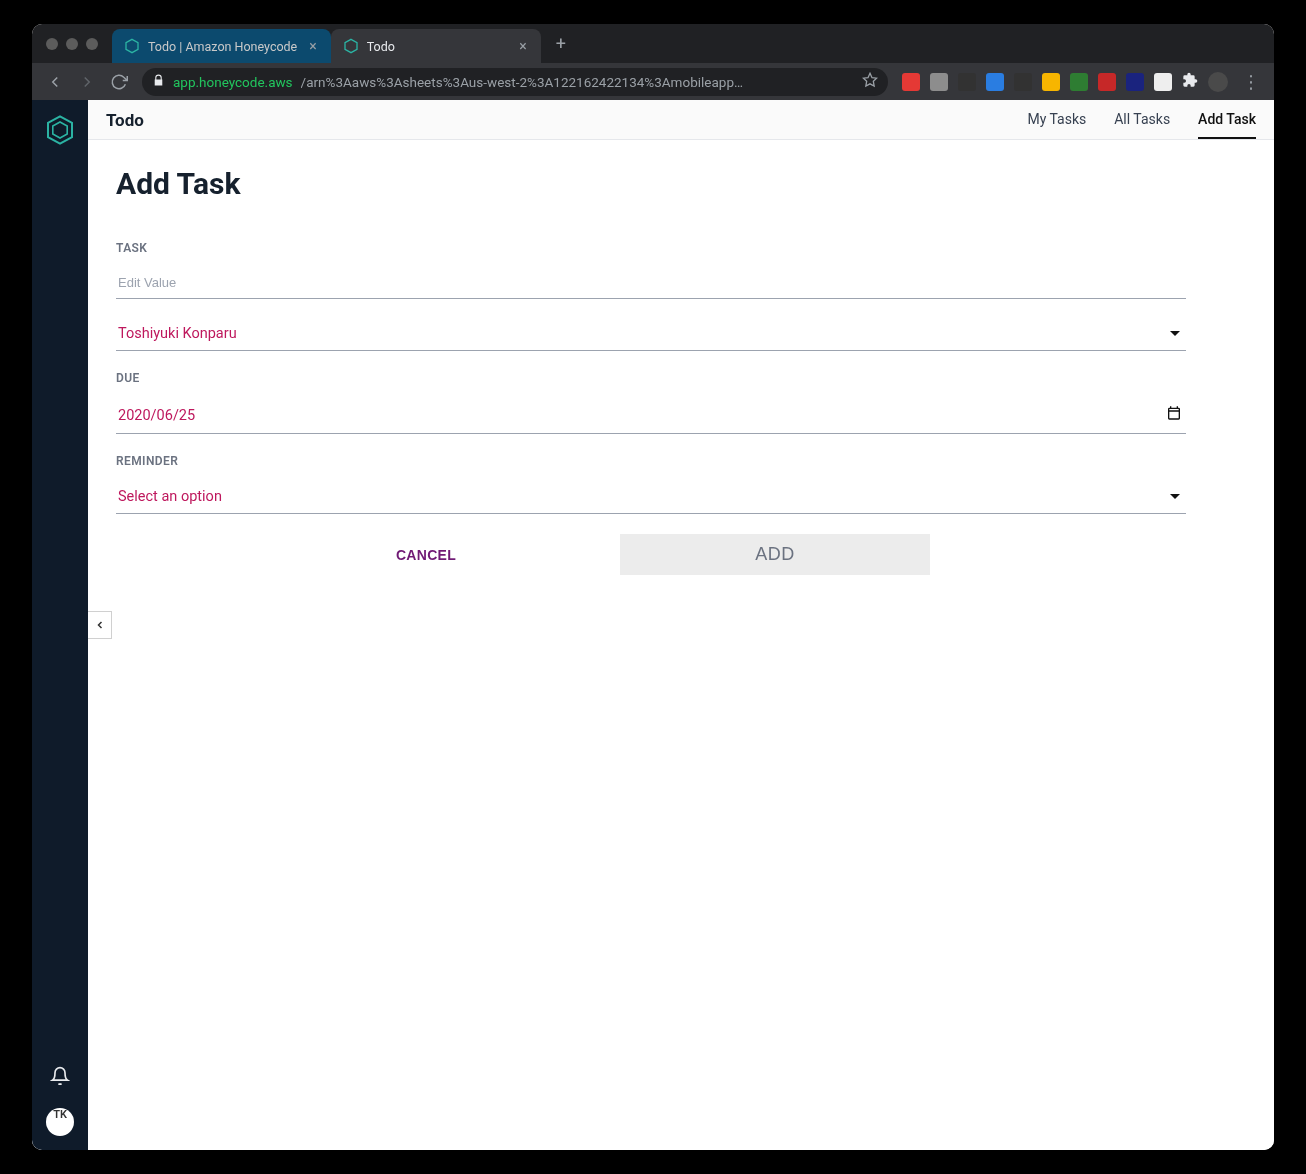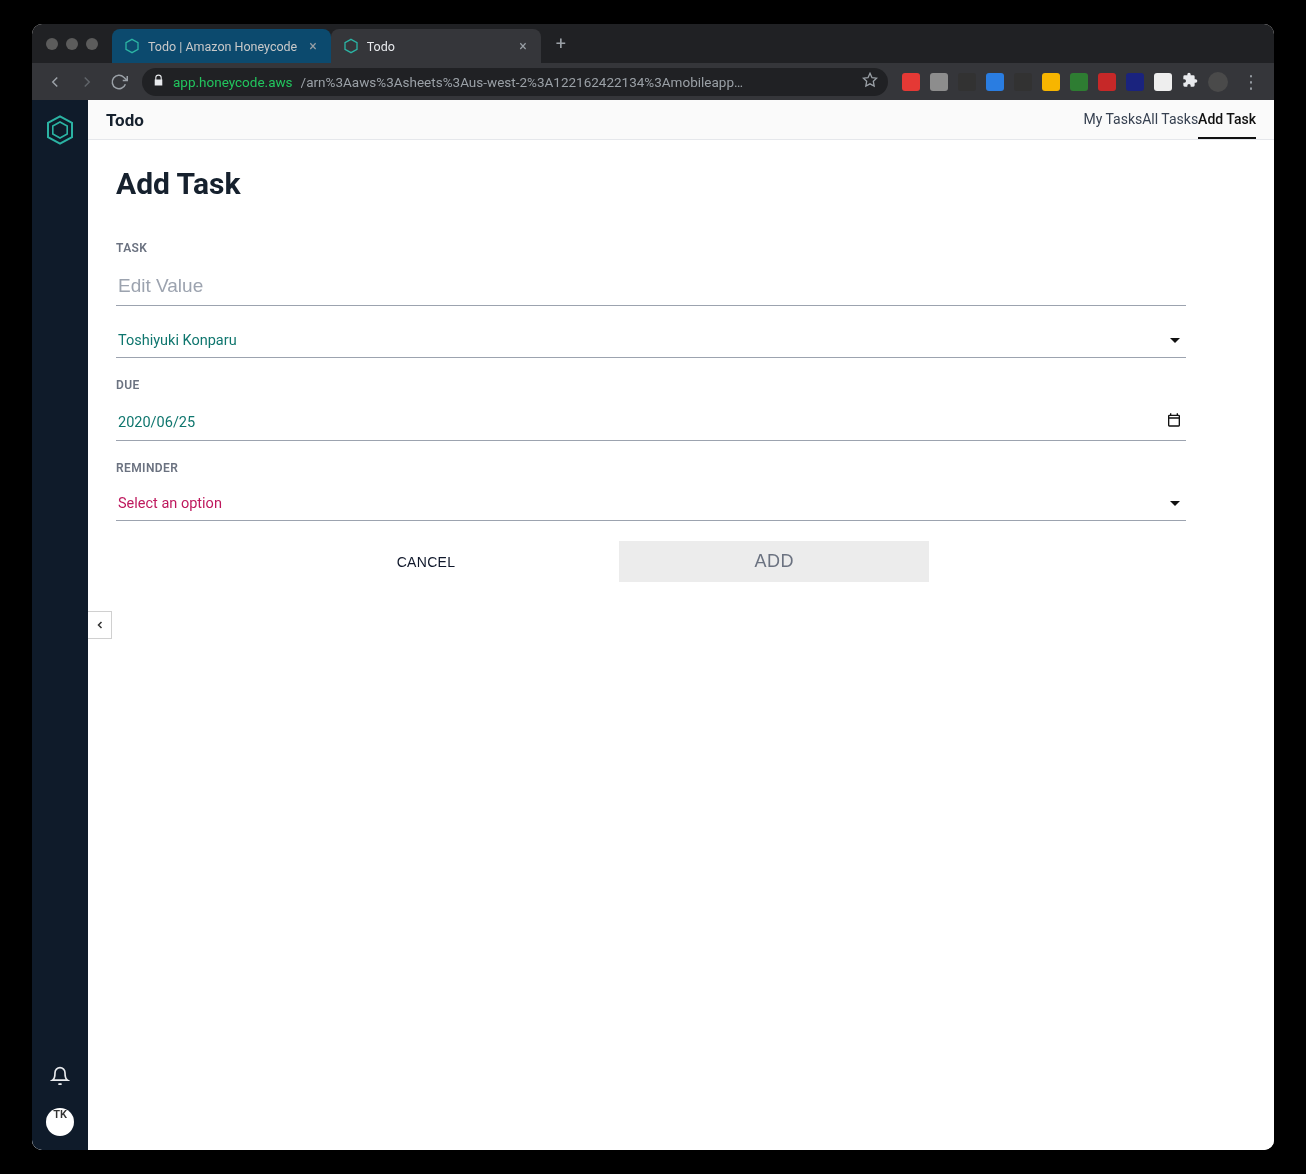--- a/index.html
+++ b/index.html
@@ -144,21 +144,21 @@
   .appbar {
     height:40px;
     border-bottom:1px solid #e5e7eb;
     display:flex;
     align-items:center;
     justify-content:space-between;
     padding: 0 18px;
     background:#fafafa;
   }
   .app-title { font-size:17px; font-weight:700; color:#16212e; }
-  .nav-links { display:flex; height:100%; align-items:stretch; }
+  .nav-links { display:flex; gap:28px; height:100%; align-items:stretch; }
   .nav-link {
     display:flex; align-items:center;
     font-size:14px; color:#374151; cursor:pointer;
     border-bottom:2px solid transparent;
   }
   .nav-link.active { border-bottom:2px solid #111; color:#111; font-weight:500; }
 
   .page {
     padding: 26px 28px;
   }
@@ -181,44 +181,44 @@
   }
   .input-line {
     position:relative;
     border-bottom:1px solid #9ca3af;
     padding: 6px 2px 8px 2px;
     display:flex;
     align-items:center;
   }
   .input-line input {
     border:none; outline:none; width:100%;
-    font-size:19px; color:#8b5cf6;
+    font-size:13px; color:#8b5cf6;
     background:transparent;
   }
   .input-line input::placeholder { color:#9ca3af; }
-  .input-line .value-text { font-size:14.5px; color:#0f766e; flex:1; }
+  .input-line .value-text { font-size:14.5px; color:#be185d; flex:1; }
   .input-line .placeholder-text { font-size:14.5px; color:#be185d; flex:1; }
   .caret-down {
     width:0; height:0;
     border-left:5px solid transparent;
     border-right:5px solid transparent;
     border-top:5px solid #111;
     margin-right:4px;
   }
   .cal-icon { color:#111; margin-right:2px; }
 
   .actions {
     display:flex;
     justify-content:center;
     gap: 140px;
     margin-top: 10px;
   }
   .btn-cancel {
     background:none; border:none;
-    color:#0f172a; font-weight:400; font-size:14px;
+    color:#701a75; font-weight:700; font-size:14px;
     letter-spacing:0.3px;
     padding: 10px 24px; cursor:pointer;
   }
   .btn-add {
     background:#ececec; border:none;
     color:#6b7280; font-weight:500; font-size:18px;
     letter-spacing:0.5px;
     padding: 10px 0;
     width: 310px;
     cursor:pointer;

